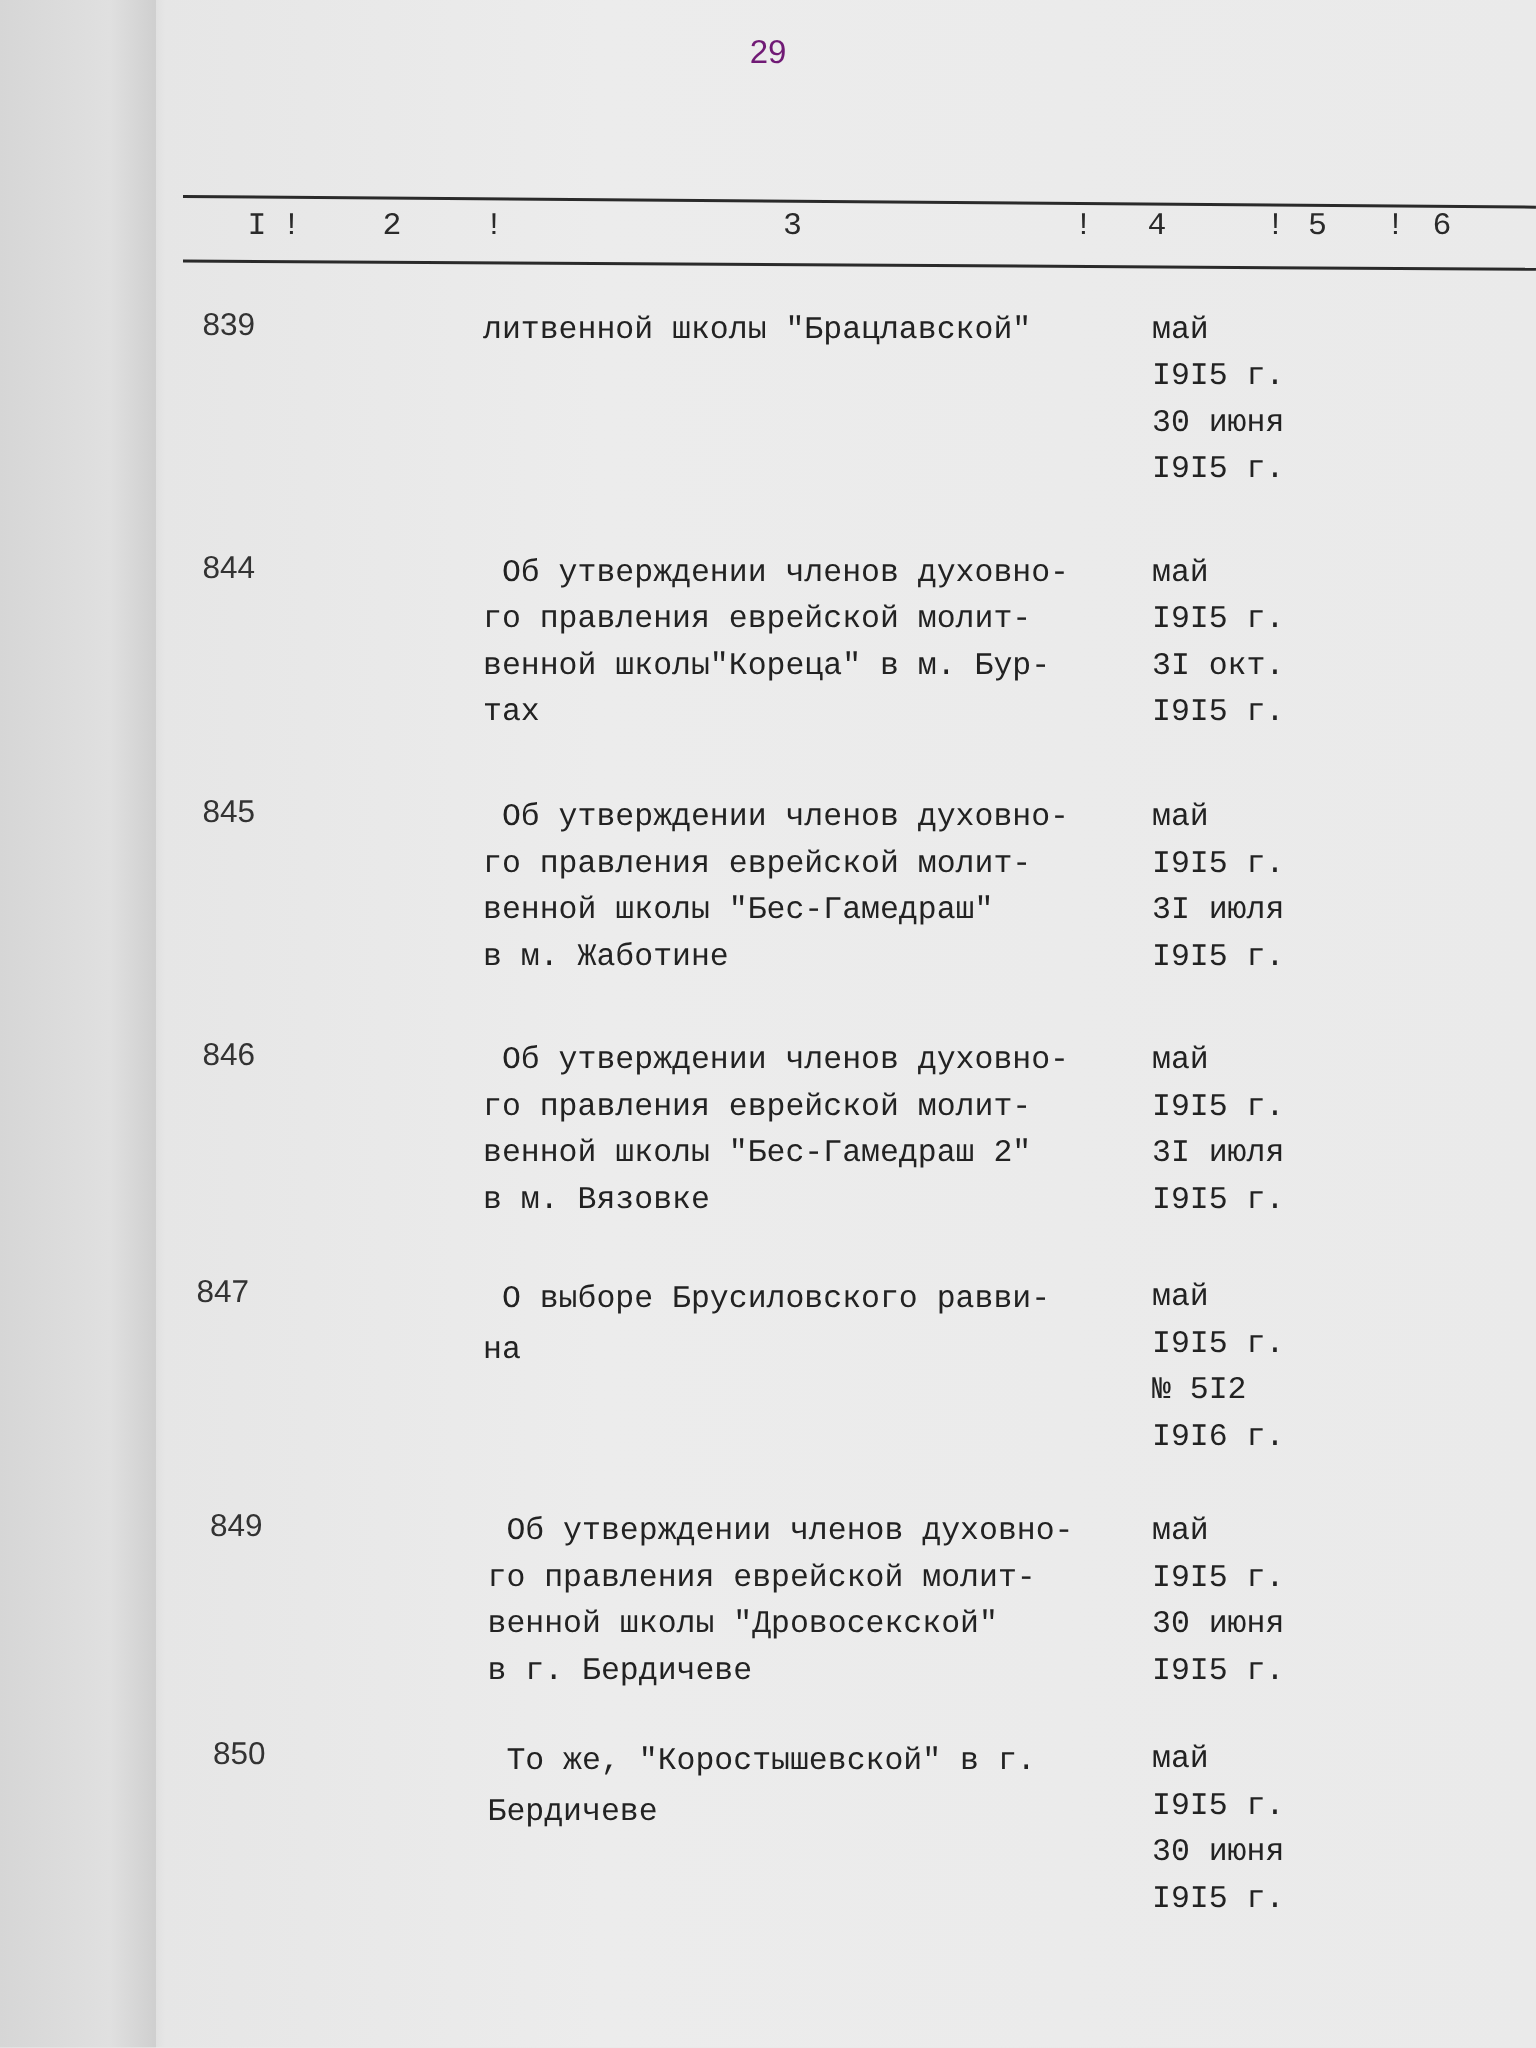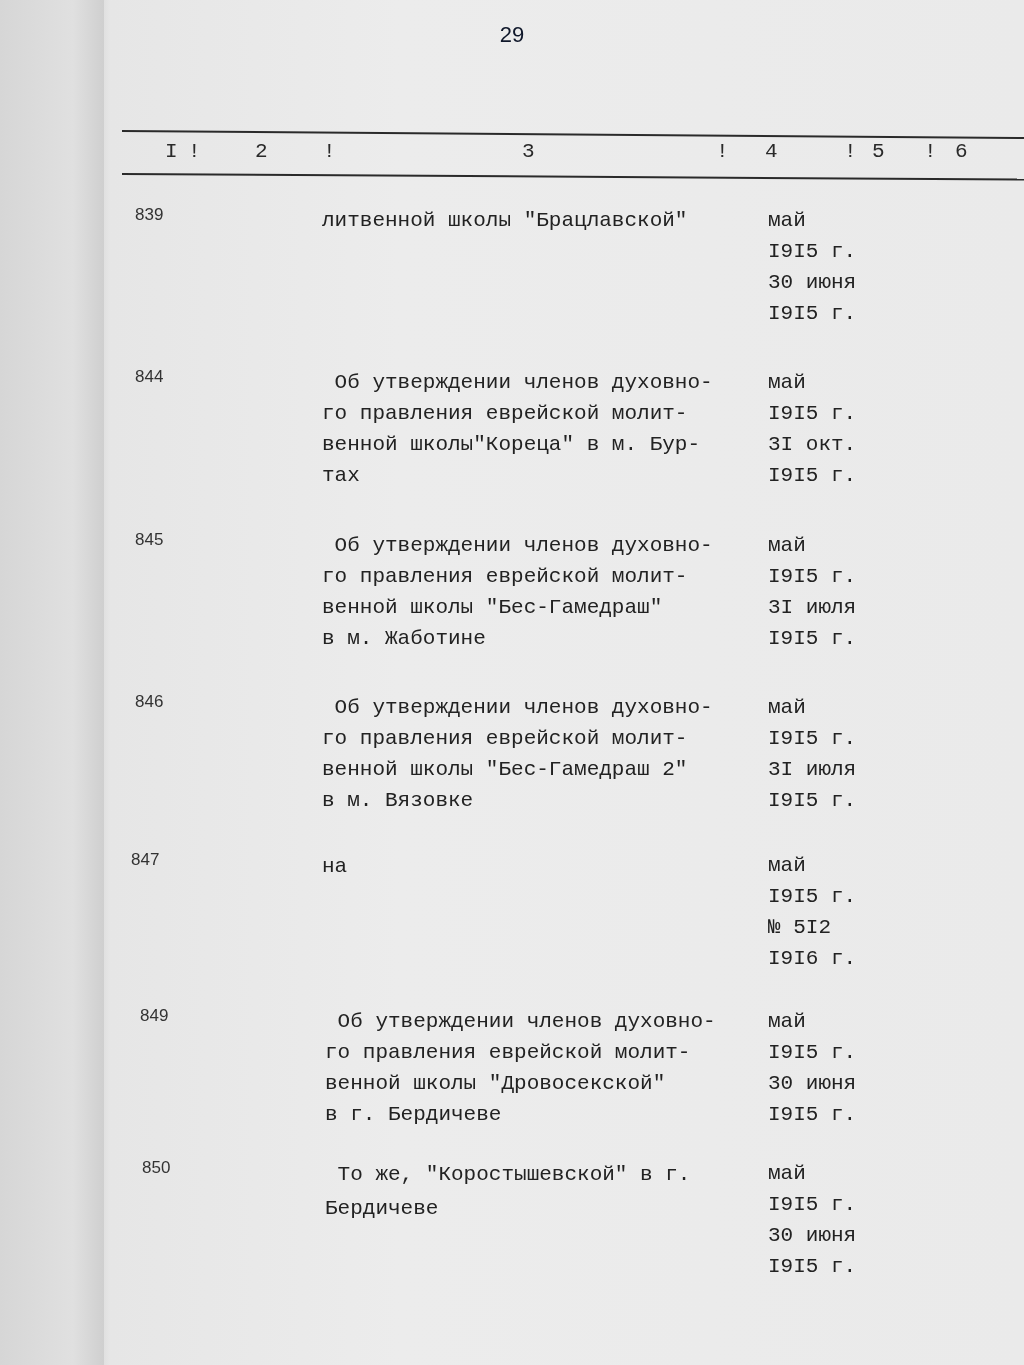--- a/index.html
+++ b/index.html
@@ -13,37 +13,37 @@
     .page-bg {
       position:absolute; inset:0;
       background: linear-gradient(90deg, #d8d8d8 0px, #e2e2e2 60px, #dcdcdc 100px, #e6e6e6 110px, #ececec 400px, #eaeaea 1024px);
     }
     .left-page-edge {
       position:absolute; left:0; top:0; width:104px; height:1365px;
       background: linear-gradient(90deg, #d6d6d6, #e0e0e0 70%, #cfcfcf 100%);
     }
     .page-number {
       position:absolute; left:0; width:1024px; top:22px; text-align:center;
-      font-family:"Liberation Sans", sans-serif; font-size:22px; color:#0f172a;
+      font-family:"Liberation Sans", sans-serif; font-size:22px; color:#701a75;
     }
     .rule {
       position:absolute; left:122px; width:902px; height:0;
       border-top:2px solid #2a2a2a;
     }
     .rule.top { top:130px; transform:rotate(0.45deg); transform-origin:left; }
     .rule.bottom { top:173px; transform:rotate(0.35deg); transform-origin:left; }
     .header-row {
       position:absolute; top:140px; left:0; width:1024px; height:30px;
       font-size:21px; color:#2a2a2a;
     }
     .header-row span { position:absolute; }
     .entry { position:absolute; left:0; width:1024px; }
     .entry-num {
       position:absolute; left:135px; top:0;
-      font-family:"Liberation Sans", sans-serif; font-size:17px; color:#333;
+      font-family:"Liberation Sans", sans-serif; font-size:21px; color:#333;
     }
     .entry-desc {
       position:absolute; left:322px; top:0; width:400px;
       font-size:21px; line-height:31px; color:#222;
     }
     .entry-desc div { white-space:pre; }
     .entry-date {
       position:absolute; left:728px; top:0; width:110px;
       font-size:21px; line-height:31px; color:#222;margin-left:40px;
     }
@@ -130,20 +130,21 @@
     <div>май</div>
     <div>I9I5 г.</div>
     <div>3I июля</div>
     <div>I9I5 г.</div>
   </div>
 </div>
 
 <div class="entry" style="top:850px">
   <div class="entry-num" style="left:131px">847</div>
   <div class="entry-desc" style="line-height:34px;">
+    <div> О выборе Брусиловского равви-</div>
     <div>на</div>
   </div>
   <div class="entry-date">
     <div>май</div>
     <div>I9I5 г.</div>
     <div>№ 5I2</div>
     <div>I9I6 г.</div>
   </div>
 </div>
 

